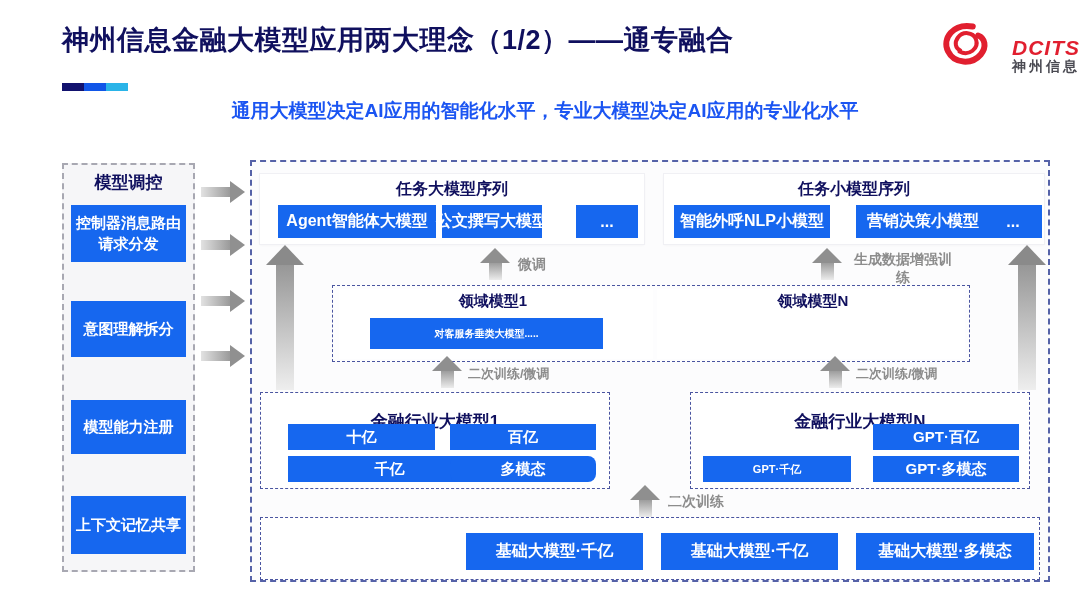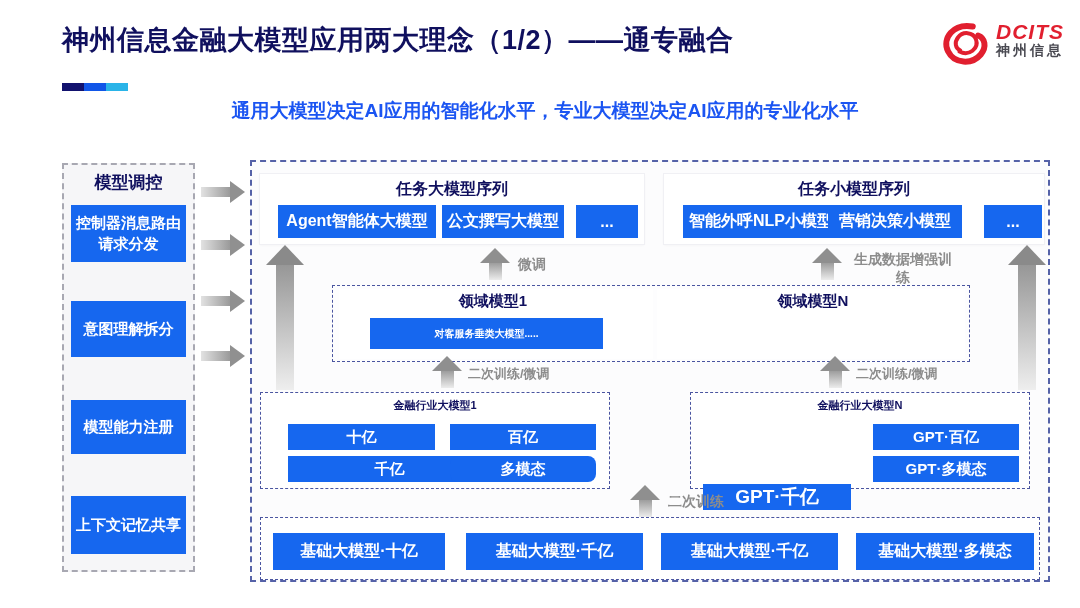--- a/index.html
+++ b/index.html
@@ -12,21 +12,21 @@
     position:absolute; left:62px; top:22px; font-size:27px; font-weight:bold;
     color:#10105e; letter-spacing:.5px; white-space:nowrap;
   }
   .accent-bar { position:absolute; left:62px; top:83px; display:flex; height:8px; }
   .accent-bar span { width:22px; height:8px; display:block; }
   .accent-1 { background:#12126e; } .accent-2 { background:#1156e8; } .accent-3 { background:#2ab4e8; }
   .subtitle {
     position:absolute; left:130px; top:98px; width:830px; text-align:center;
     font-size:19px; font-weight:bold; color:#1b55f2; white-space:nowrap;
   }
-  .logo { position:absolute; left:938px; top:20px; display:flex; align-items:flex-start; gap:4px; }
+  .logo { position:absolute; left:938px; top:20px; display:flex; align-items:flex-end; gap:20px; }
   .logo-text { display:flex; flex-direction:column; line-height:1.1; }
   .logo-brand { color:#e11f2f; font-size:21px; font-weight:bold; font-style:italic; letter-spacing:1px; }
   .logo-cn { color:#4a4a52; font-size:14px; font-weight:bold; letter-spacing:3px; }
   
   .side-panel {
     position:absolute; left:62px; top:163px; width:133px; height:409px;
     border:2px dashed #a8a8b2; background:#f6f6f8; box-sizing:border-box;
   }
   .side-title { position:absolute; left:0; top:6px; width:100%; text-align:center;
     font-size:17px; font-weight:bold; color:#10105e; }
@@ -85,21 +85,21 @@
   }
   .domain-half { position:absolute; top:3px; height:70px; background:#ffffff; }
   .dh-left { left:6px; width:314px; } .dh-right { left:324px; width:308px; }
   .dt-left { left:0; width:320px; top:6px; font-size:15px; }
   .dt-right { left:330px; width:300px; top:6px; font-size:15px; }
   .industry-box {
     position:absolute; top:230px; height:97px; border:1.5px dashed #4a55a0;
     background:#ffffff; box-sizing:border-box;
   }
   .ib-left { left:8px; width:350px; } .ib-right { left:438px; width:340px; }
-  .industry-box .sec-title { top:5px; font-size:11px; }
+  .industry-box .sec-title { top:17px; font-size:17px; }
   .base-box {
     position:absolute; left:8px; top:355px; width:780px; height:63px;
     border:1.5px dashed #4a55a0; background:#ffffff; box-sizing:border-box;
   }
 </style>
 </head>
 <body>
 
 <div class="stage">
 
@@ -149,28 +149,28 @@
   <div class="right-arrow ra-3">
       <div class="shaft"></div>
       <div class="head"></div>
     </div>
 
   <div class="main-box">
 
     <div class="card task-large">
       <div class="sec-title">任务大模型序列</div>
       <div class="chip" style="left:18px; top:31px; width:158px; height:33px; font-size:16px;">Agent智能体大模型</div>
-      <div class="chip" style="left:182px; top:31px; width:122px; height:33px; font-size:16px;">公文撰写大模型</div>
+      <div class="chip" style="left:182px; top:31px; width:100px; height:33px; font-size:16px;">公文撰写大模型</div>
       <div class="chip" style="left:316px; top:31px; width:62px; height:33px; font-size:16px;">...</div>
     </div>
 
     <div class="card task-small">
       <div class="sec-title">任务小模型序列</div>
-      <div class="chip" style="left:10px; top:31px; width:156px; height:33px; font-size:16px;margin-left:9px;">智能外呼NLP小模型</div>
-      <div class="chip" style="left:164px; top:31px; width:134px; height:33px; font-size:16px;">营销决策小模型</div>
+      <div class="chip" style="left:10px; top:31px; width:156px; height:33px; font-size:16px;">智能外呼NLP小模型</div>
+      <div class="chip" style="left:192px; top:31px; width:134px; height:33px; font-size:16px;">营销决策小模型</div>
       <div class="chip" style="left:320px; top:31px; width:58px; height:33px; font-size:16px;">...</div>
     </div>
 
     <div class="up-arrow" style="left:228px; top:86px;">
       <div class="head"></div>
         <div class="shaft"></div>
     </div>
     <div class="arrow-label" style="left:266px; top:94px;">微调</div>
 
     <div class="up-arrow" style="left:560px; top:86px;">
@@ -211,31 +211,30 @@
       <div class="sec-title">金融行业大模型1</div>
       <div class="chip" style="left:189px; top:31px; width:146px; height:26px; font-size:15px;">百亿</div>
       <div class="chip" style="left:27px; top:31px; width:147px; height:26px; font-size:15px;">十亿</div>
       <div class="chip" style="left:27px; top:63px; width:147px; height:26px; font-size:15px;padding-left:28px;">千亿</div>
       <div class="chip" style="left:189px; top:63px; width:146px; height:26px; font-size:15px;border-radius:8px;">多模态</div>
     </div>
 
     <div class="industry-box ib-right">
       <div class="sec-title">金融行业大模型N</div>
       <div class="chip" style="left:182px; top:31px; width:146px; height:26px; font-size:15px;">GPT·百亿</div>
-      <div class="chip" style="left:12px; top:63px; width:148px; height:26px; font-size:19px;margin-top:28px;">GPT·千亿</div>
+      <div class="chip" style="left:12px; top:63px; width:148px; height:26px; font-size:11px;">GPT·千亿</div>
       <div class="chip" style="left:182px; top:63px; width:146px; height:26px; font-size:15px;">GPT·多模态</div>
     </div>
 
     <div class="up-arrow" style="left:378px; top:323px;">
       <div class="head"></div>
         <div class="shaft"></div>
     </div>
     <div class="arrow-label" style="left:416px; top:331px;">二次训练</div>
 
     <div class="base-box">
-      <div class="chip" style="left:12px; top:15px; width:172px; height:37px; font-size:16px;">基础大模型·十亿</div>
       <div class="chip" style="left:205px; top:15px; width:177px; height:37px; font-size:16px;">基础大模型·千亿</div>
       <div class="chip" style="left:400px; top:15px; width:177px; height:37px; font-size:16px;">基础大模型·千亿</div>
       <div class="chip" style="left:595px; top:15px; width:178px; height:37px; font-size:16px;">基础大模型·多模态</div>
     </div>
 
   </div>
 </div>
 
 </body></html>

